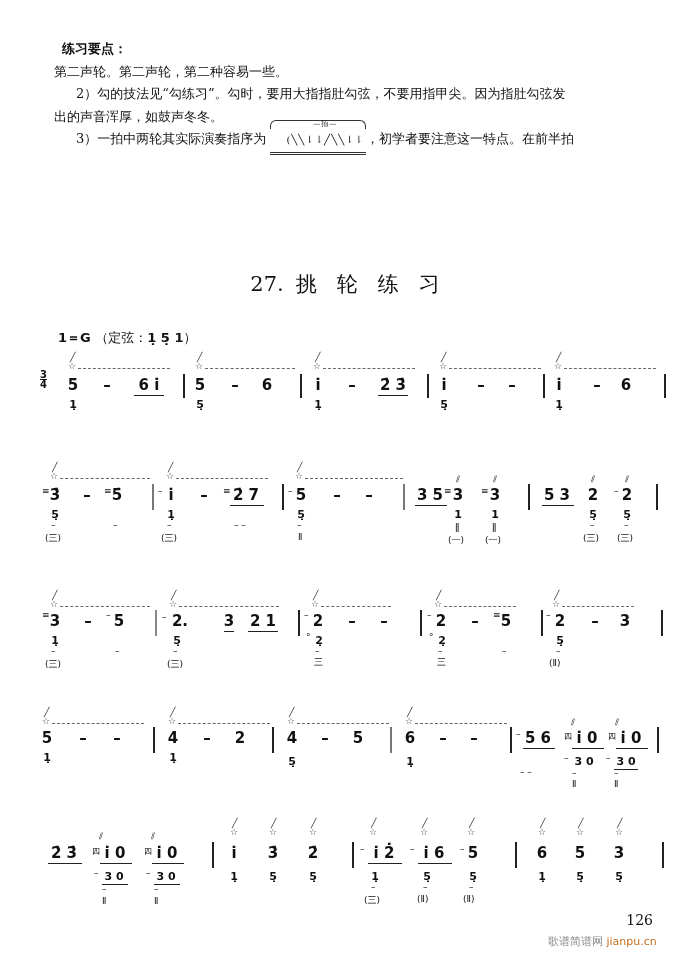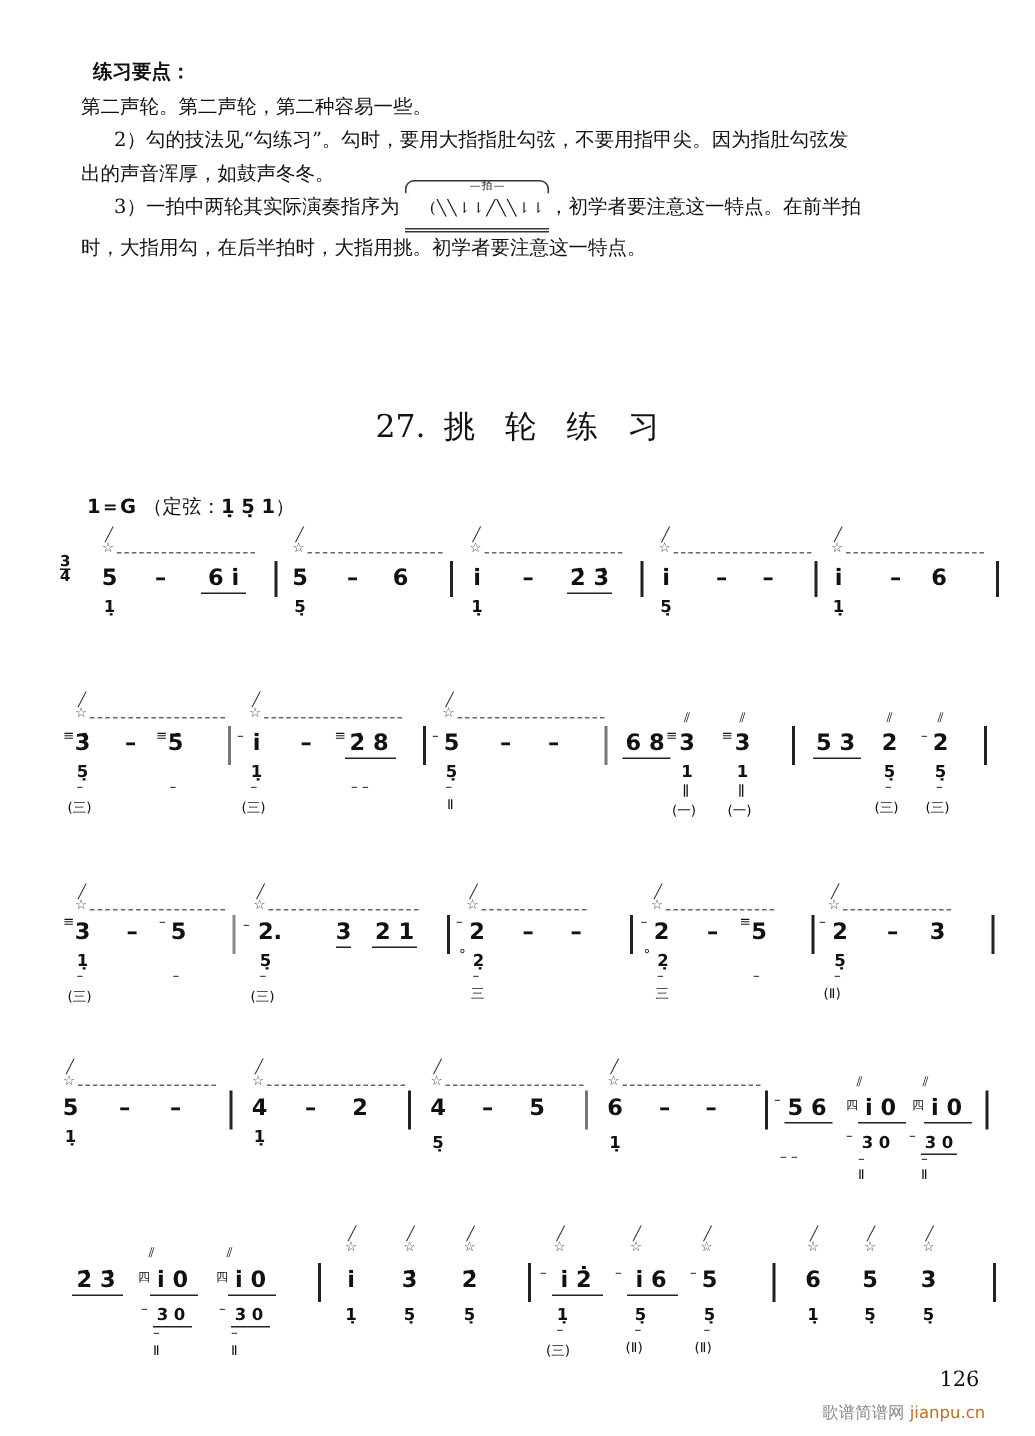--- a/index.html
+++ b/index.html
@@ -30,21 +30,20 @@
 </style>
 </head>
 <body>
 
 <div class="notes">
   <div class="h">练习要点：</div>
   <p class="cont">第二声轮。第二声轮，第二种容易一些。</p>
   <p>2）勾的技法见“勾练习”。勾时，要用大指指肚勾弦，不要用指甲尖。因为指肚勾弦发</p>
   <p class="cont">出的声音浑厚，如鼓声冬冬。</p>
   <p><span>3）一拍中两轮其实际演奏指序为</span> <span class="fing"><span class="arc">—拍—</span><span>(╲╲⇂⇂╱╲╲⇂⇂</span></span><span>，初学者要注意这一特点。在前半拍</span></p>
-  <p class="cont">时，大指用勾，在后半拍时，大指用挑。初学者要注意这一特点。</p>
 </div>
 
 <div class="title">
   <span style="margin-right:2px">27.</span><span>挑</span><span>轮</span><span>练</span><span>习</span>
 </div>
 
 <div class="key">
   <span>1＝G</span>
   <span class="k">（定弦：</span><span>1̣ 5̣ 1</span><span class="k">）</span>
 </div>
@@ -123,38 +122,38 @@
   <div class="low" style="left:49px;top:48px">5̣</div>
   <div class="sm" style="left:51px;top:60px">–</div>
   <div class="sm" style="left:113px;top:60px">–</div>
   <div class="sm" style="left:45px;top:72px">(三)</div>
   <div class="bar" style="left:152px;top:24px;height:26px;background:#777"></div>
 
   <div class="sm" style="left:158px;top:26px">–</div>
   <div class="n" style="left:164px;top:26px">i̇</div>
   <div class="n" style="left:197px;top:26px">–</div>
   <div class="sm" style="left:223px;top:26px">≡</div>
-  <div class="n" style="left:228px;top:26px;width:36px">2̇ 8</div>
+  <div class="n" style="left:228px;top:26px;width:36px">2̇ 7</div>
   <div class="ul" style="left:230px;top:45px;width:34px"></div>
   <div class="low" style="left:165px;top:48px">1̣</div>
   <div class="sm" style="left:167px;top:60px">–</div>
   <div class="sm" style="left:234px;top:60px">– –</div>
   <div class="sm" style="left:161px;top:72px">(三)</div>
   <div class="bar" style="left:282px;top:24px;height:26px"></div>
 
   <div class="sm" style="left:288px;top:26px">–</div>
   <div class="n" style="left:294px;top:26px">5</div>
   <div class="n" style="left:330px;top:26px">–</div>
   <div class="n" style="left:362px;top:26px">–</div>
   <div class="low" style="left:295px;top:48px">5̣</div>
   <div class="sm" style="left:297px;top:60px">–</div>
   <div class="sm" style="left:298px;top:72px">Ⅱ</div>
   <div class="bar" style="left:403px;top:24px;height:26px;background:#777"></div>
 
-  <div class="n" style="left:413px;top:26px;width:34px">6 8</div>
+  <div class="n" style="left:413px;top:26px;width:34px">3 5</div>
   <div class="ul" style="left:415px;top:45px;width:32px"></div>
   <div class="sm" style="left:444px;top:26px">≡</div>
   <div class="n" style="left:451px;top:26px">3</div>
   <div class="sm" style="left:456px;top:14px">⫽</div>
   <div class="sm" style="left:481px;top:26px">≡</div>
   <div class="n" style="left:488px;top:26px">3</div>
   <div class="sm" style="left:493px;top:14px">⫽</div>
   <div class="low" style="left:452px;top:48px">1</div>
   <div class="low" style="left:489px;top:48px">1</div>
   <div class="sm" style="left:455px;top:62px">ǁ</div>

